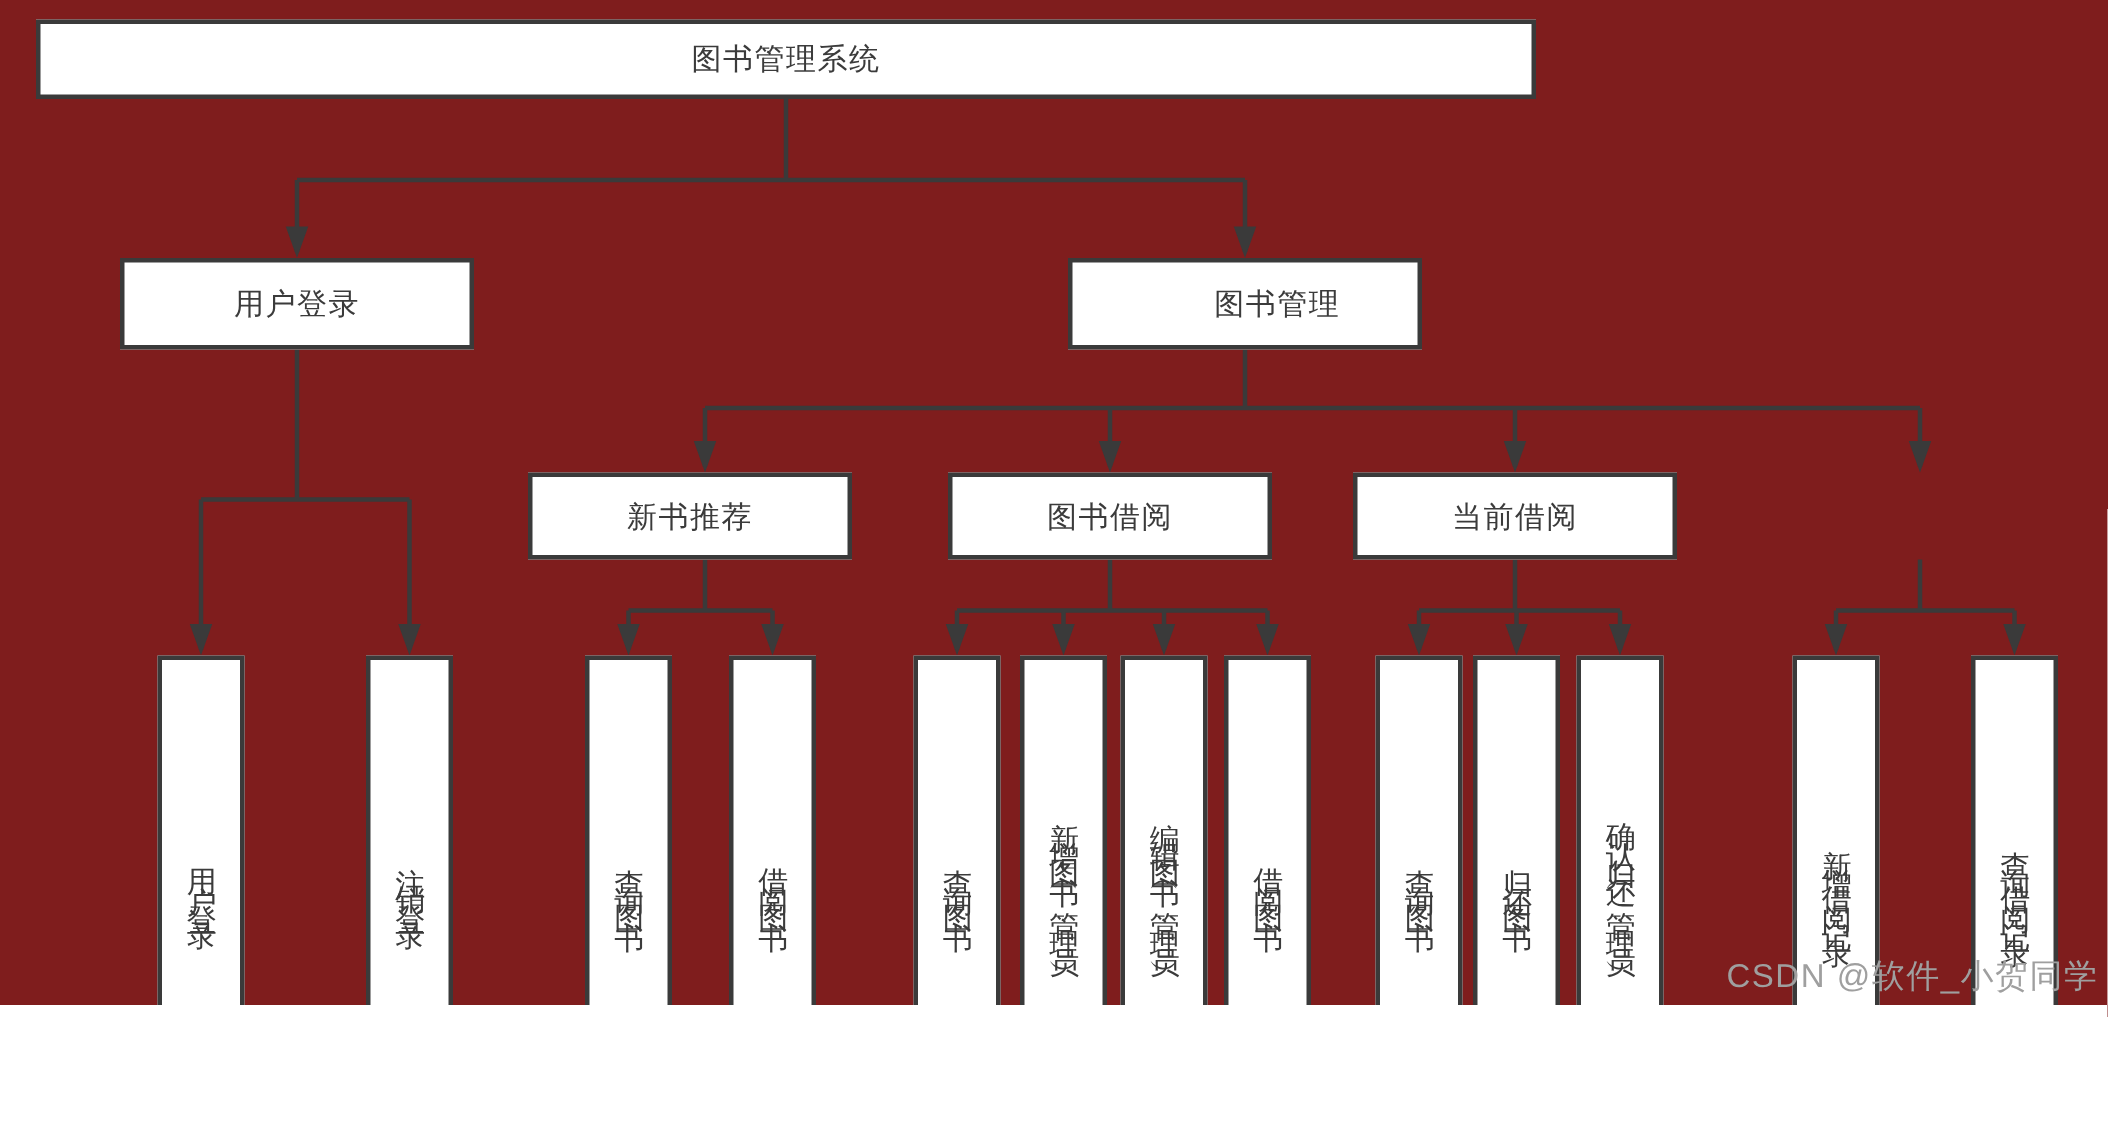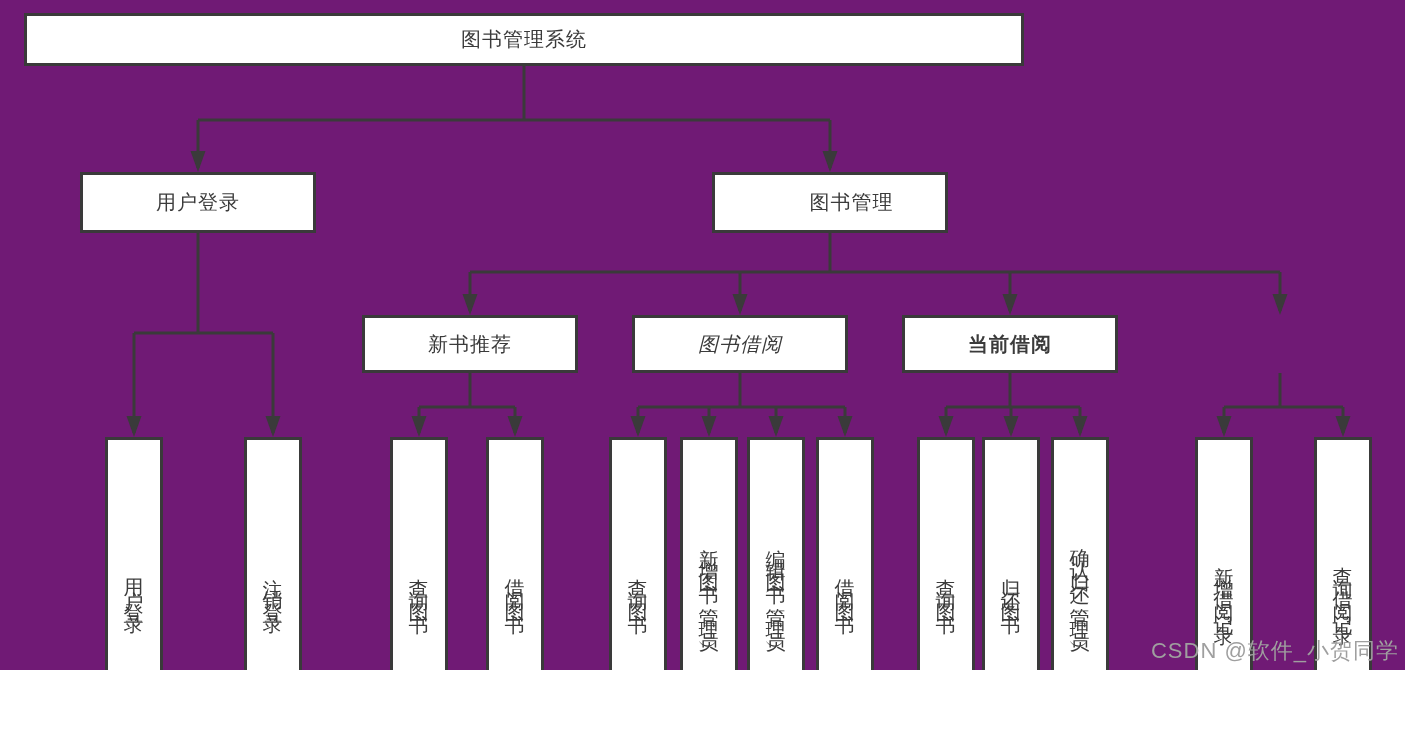--- a/index.html
+++ b/index.html
@@ -5,21 +5,21 @@
   html, body {
     margin: 0;
     padding: 0;
     background: #ffffff;
     font-family: "Liberation Sans", "DejaVu Sans", sans-serif;
   }
   #canvas {
     position: relative;
     width: 1405px;
     height: 670px;
-    background: #701a75;
+    background: #7f1d1d;
     overflow: hidden;
   }
   .node {
     position: absolute;
     box-sizing: border-box;
     border: 3px solid #3a3a3a;
     background: #ffffff;
     color: #3b3b3b;
     display: flex;
     align-items: center;
@@ -47,23 +47,23 @@
     font-size: 22px;
     color: #9f9f9f;
     letter-spacing: 1px;
     z-index: 3;
     margin-left: 34px;
   }
   
   #n-root   { left: 24px;  top: 13px;  width: 1000px; height: 53px; }
   #n-login  { left: 80px;  top: 172px; width: 236px;  height: 61px; }
   #n-mgmt   { left: 712px; top: 172px; width: 236px;  height: 61px; padding-left: 43px; }
-  #n-new    { left: 362px; top: 315px; width: 216px;  height: 58px; align-items: center; }
-  #n-borrow { left: 632px; top: 315px; width: 216px;  height: 58px; font-style: italic; }
-  #n-cur    { left: 902px; top: 315px; width: 216px;  height: 58px; font-weight: bold; }
+  #n-new    { left: 352px; top: 315px; width: 216px;  height: 58px; align-items: center; }
+  #n-borrow { left: 632px; top: 315px; width: 216px;  height: 58px; }
+  #n-cur    { left: 902px; top: 315px; width: 216px;  height: 58px; }
   #n-rec    { left: 1172px;top: 315px; width: 216px;  height: 58px; }
   .leaf { top: 437px; width: 58px; height: 299px; }
   #l-0  { left: 105px; }
   #l-1  { left: 244px; }
   #l-2  { left: 390px; }
   #l-3  { left: 486px; }
   #l-4  { left: 609px; }
   #l-5  { left: 680px; }
   #l-6  { left: 747px; }
   #l-7  { left: 816px; }

